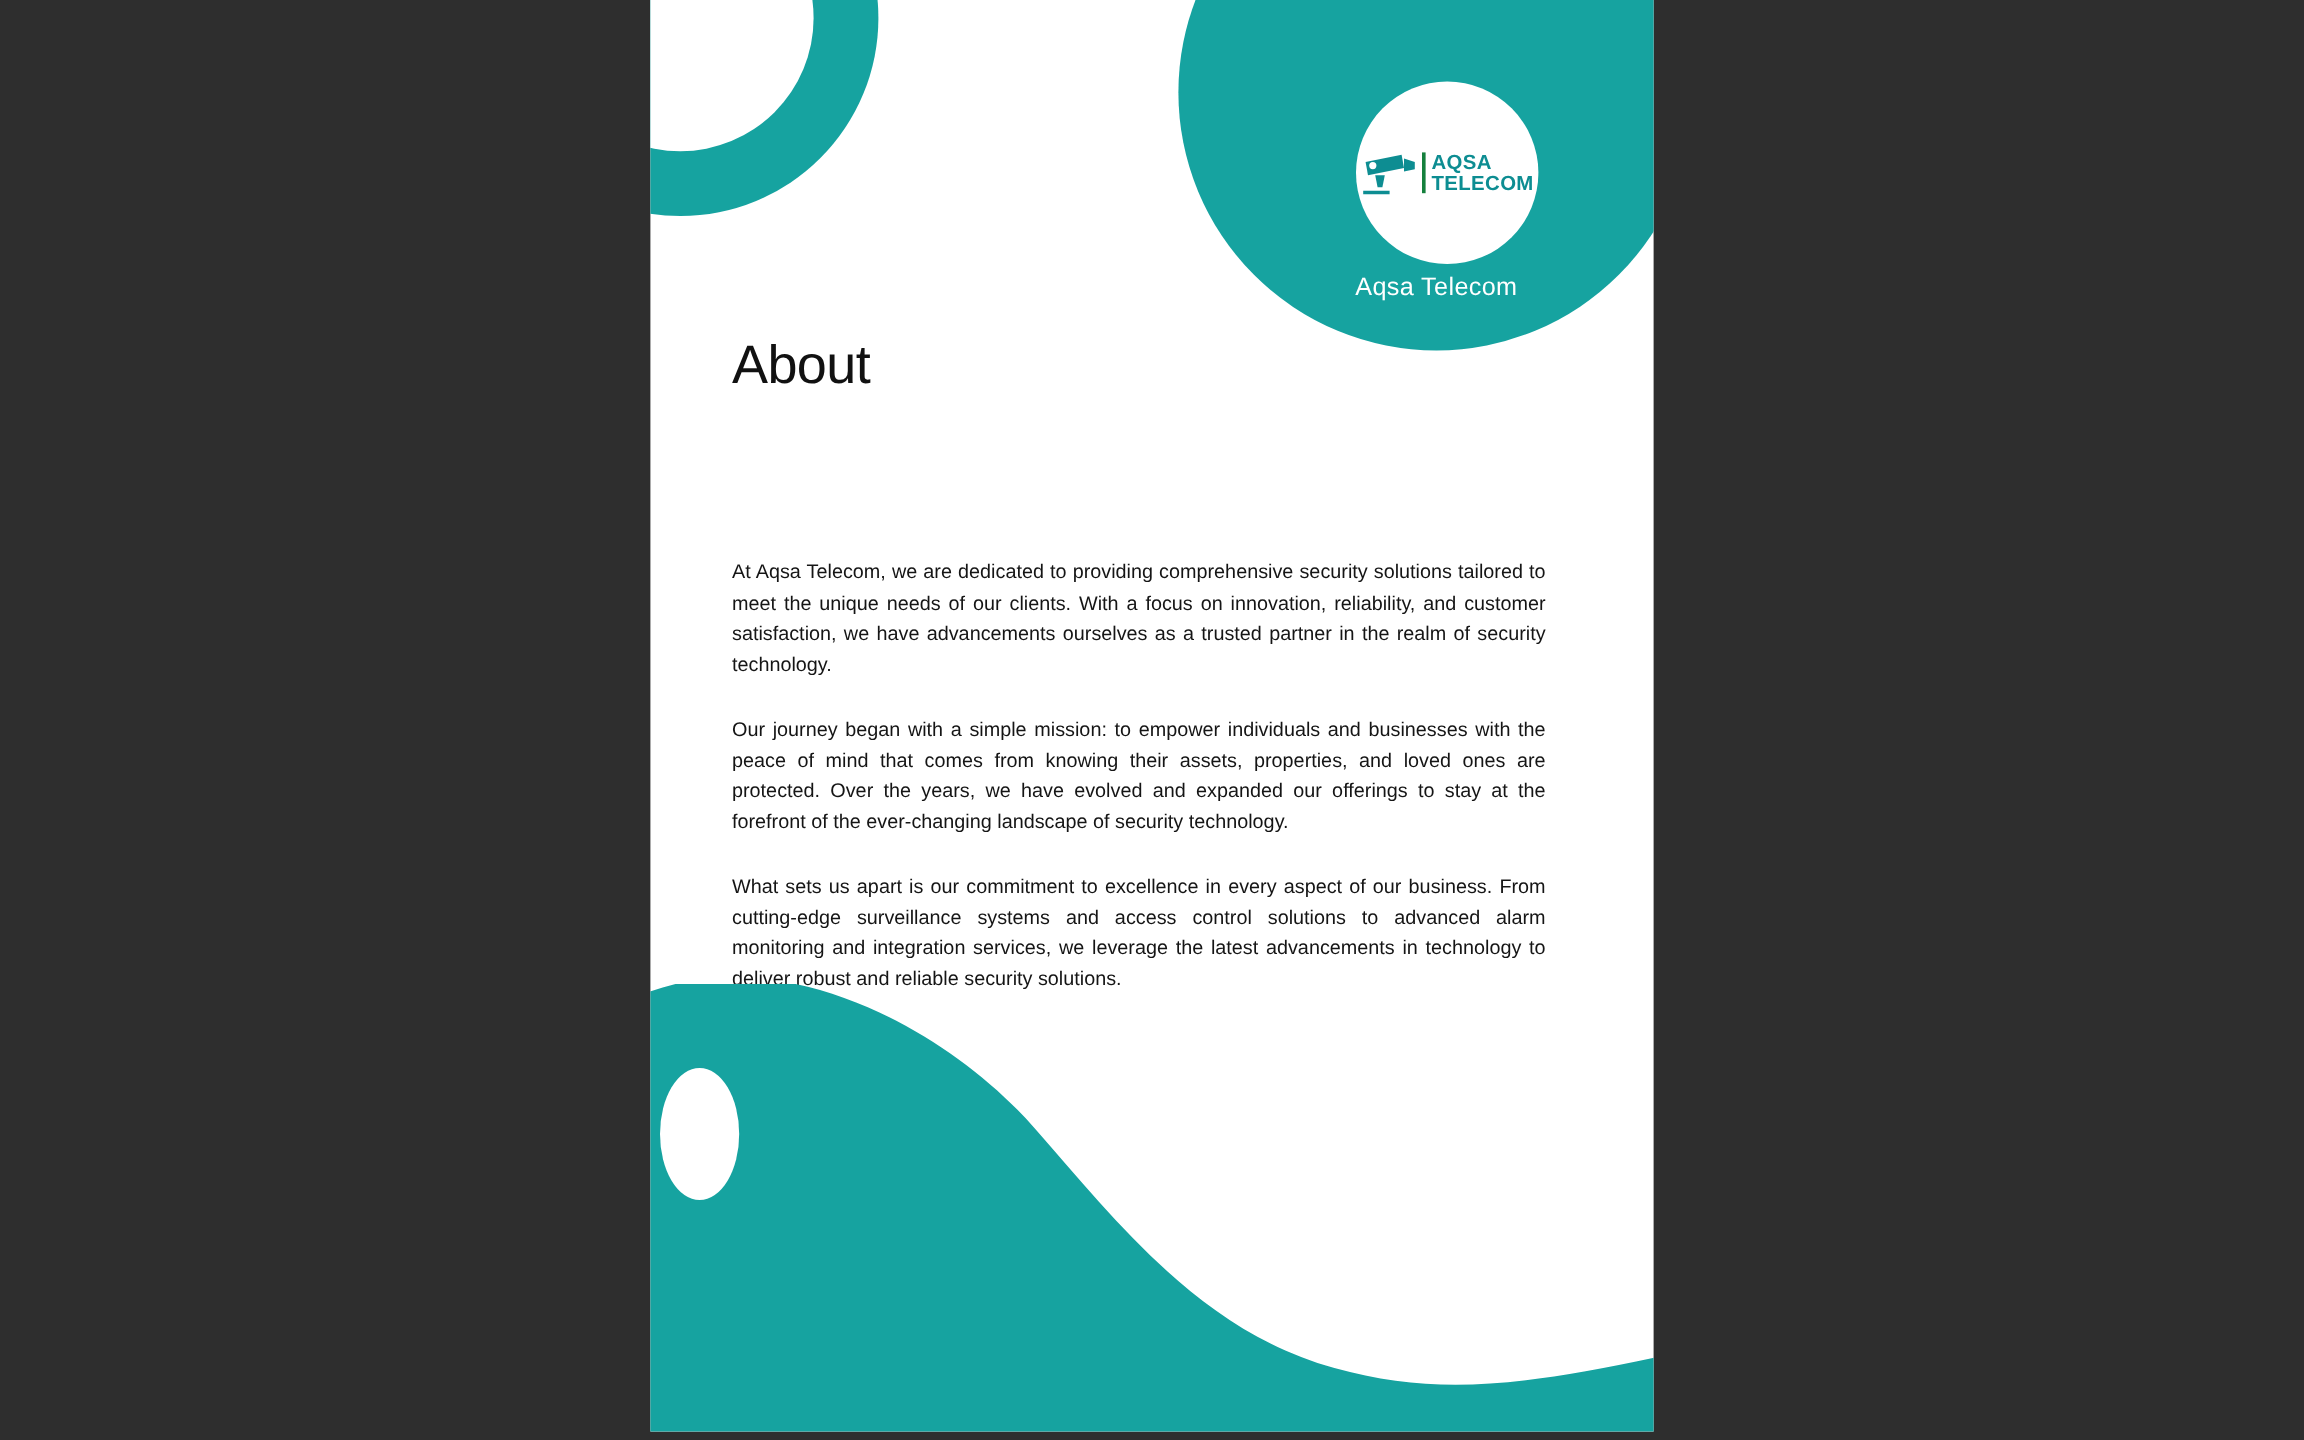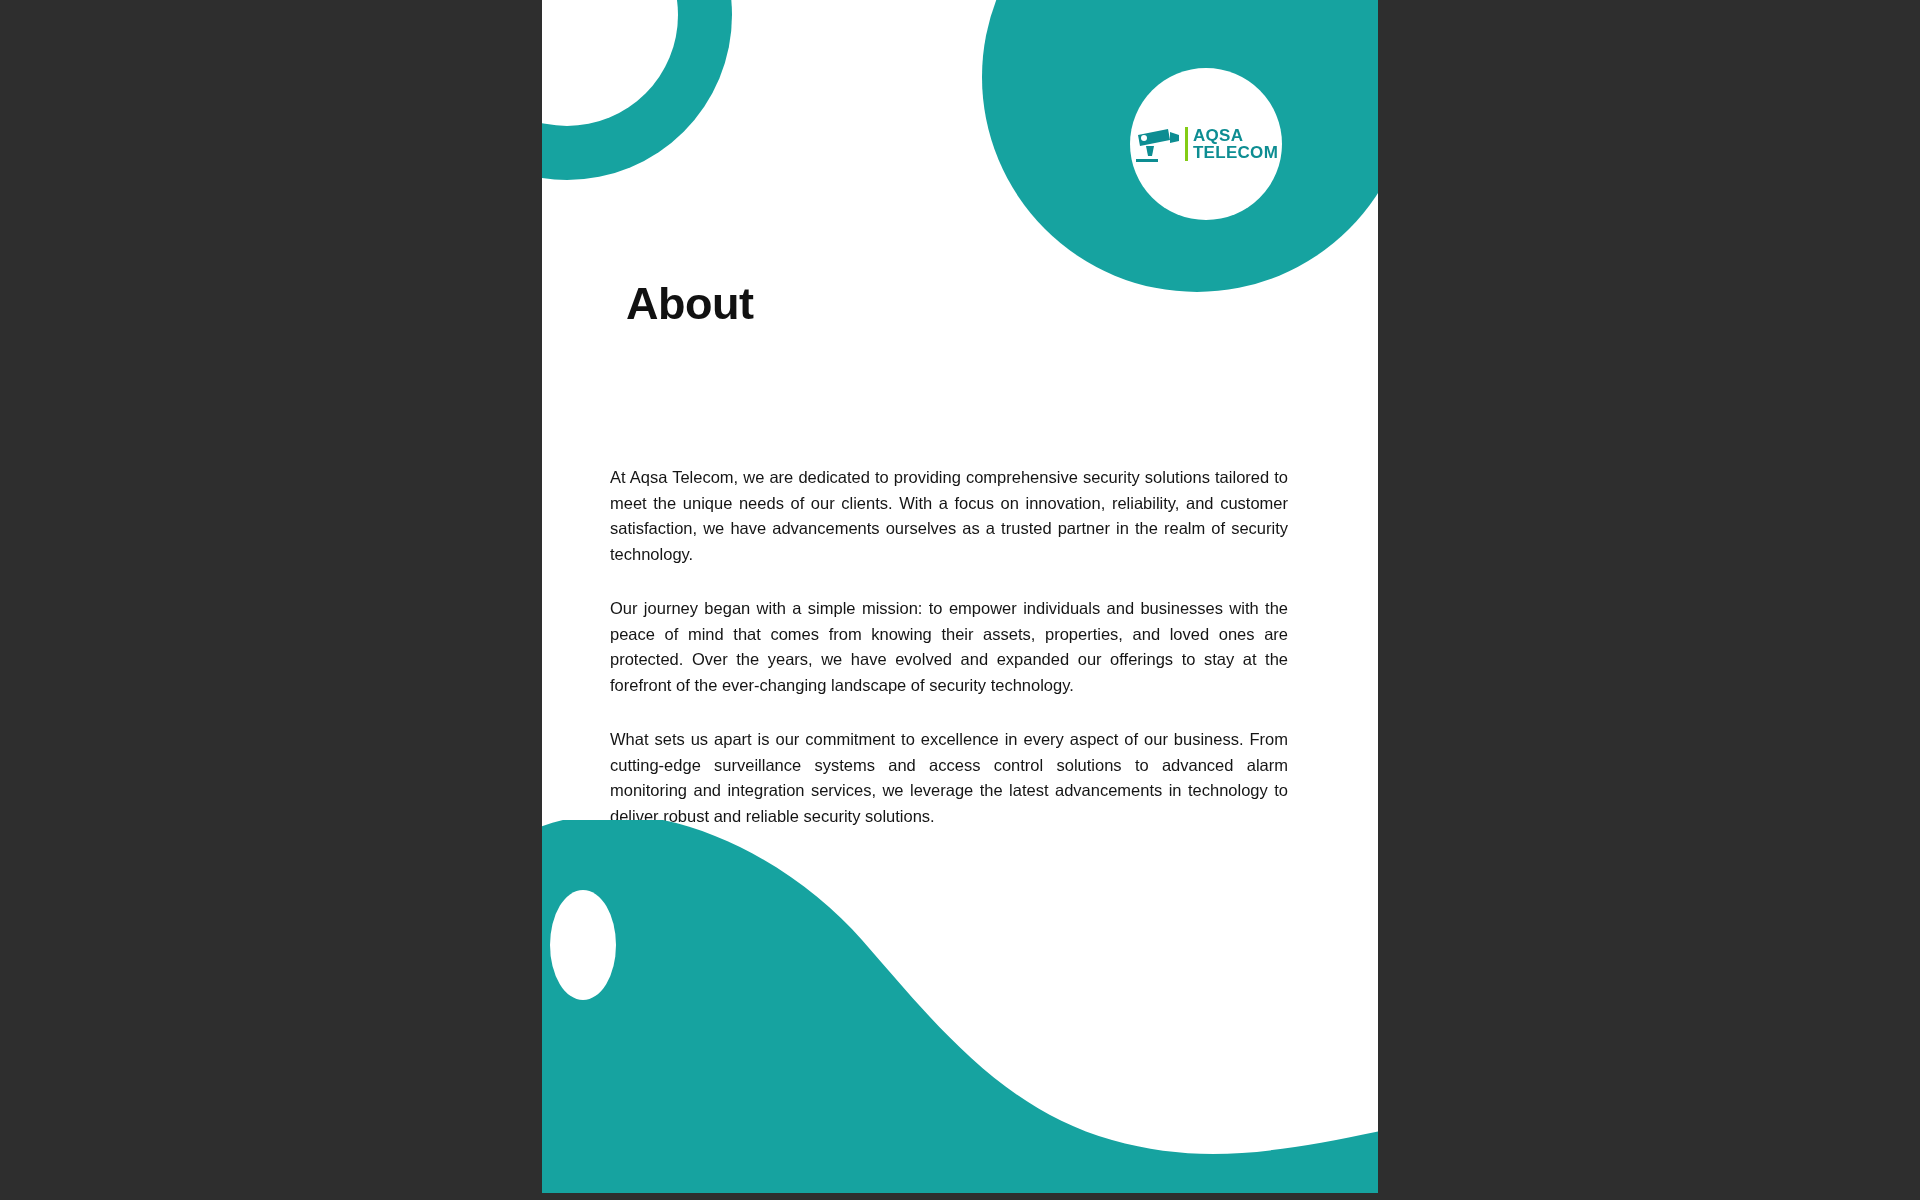--- a/index.html
+++ b/index.html
@@ -79,21 +79,21 @@
   #logo-mark {
     display: flex;
     align-items: center;
     gap: 5px;
   }
   #logo-text {
     display: flex;
     flex-direction: column;
     justify-content: flex-end;
     line-height: 1.0;
-    border-left: 3px solid #84cc16;
+    border-left: 3px solid #15803d;
     padding-left: 5px;
   }
   #logo-text span {
     color: #0d8d92;
     font-weight: bold;
     font-size: 17px;
     letter-spacing: 0.3px;
   }
 
   #brand-caption {
@@ -124,25 +124,24 @@
   }
 
   
   #heading-block {
     position: absolute;
     left: 68px;
     top: 280px;
   }
   #heading-about {
     font-size: 45px;
-    font-weight: bold;
+    font-weight: normal;
     color: #111111;
     letter-spacing: -0.5px;
     line-height: 1.05;
-    margin-left: 16px;
   }
   #heading-company {
     font-size: 62px;
     font-weight: bold;
     color: #16a3a0;
     letter-spacing: -1px;
     line-height: 1.05;
     margin-top: 4px;
   }
 
@@ -186,20 +185,21 @@
             <circle cx="10" cy="12" r="3" fill="#ffffff"></circle>
           </g>
         </svg>
         <div id="logo-text">
           <span>AQSA</span>
           <span>TELECOM</span>
         </div>
       </div>
     </div>
 
+    <div id="brand-caption">Aqsa Telecom</div>
 
     <div id="heading-block">
       <div id="heading-about">About</div>
     </div>
 
     <div id="body-copy">
       <p>At Aqsa Telecom, we are dedicated to providing comprehensive security solutions tailored to meet the unique needs of our clients. With a focus on innovation, reliability, and customer satisfaction, we have advancements ourselves as a trusted partner in the realm of security technology.</p>
       <p>Our journey began with a simple mission: to empower individuals and businesses with the peace of mind that comes from knowing their assets, properties, and loved ones are protected. Over the years, we have evolved and expanded our offerings to stay at the forefront of the ever-changing landscape of security technology.</p>
       <p>What sets us apart is our commitment to excellence in every aspect of our business. From cutting-edge surveillance systems and access control solutions to advanced alarm monitoring and integration services, we leverage the latest advancements in technology to deliver robust and reliable security solutions.</p>
     </div>

